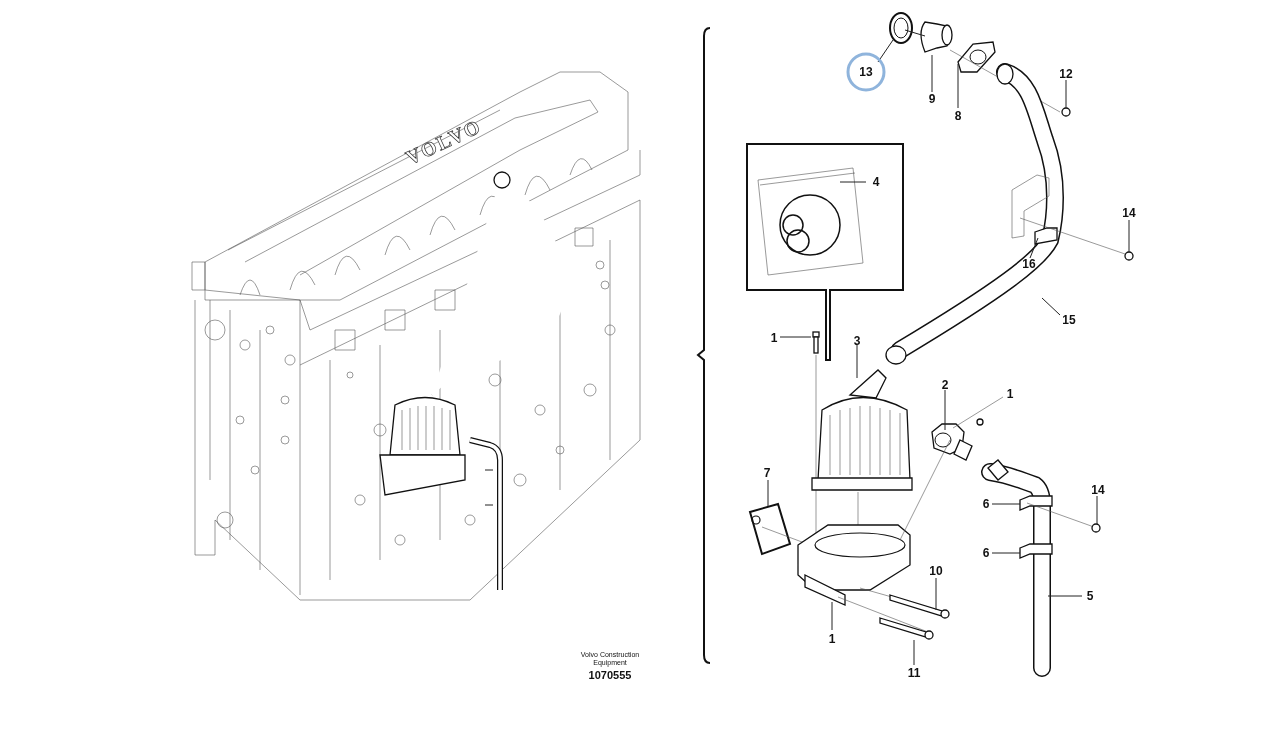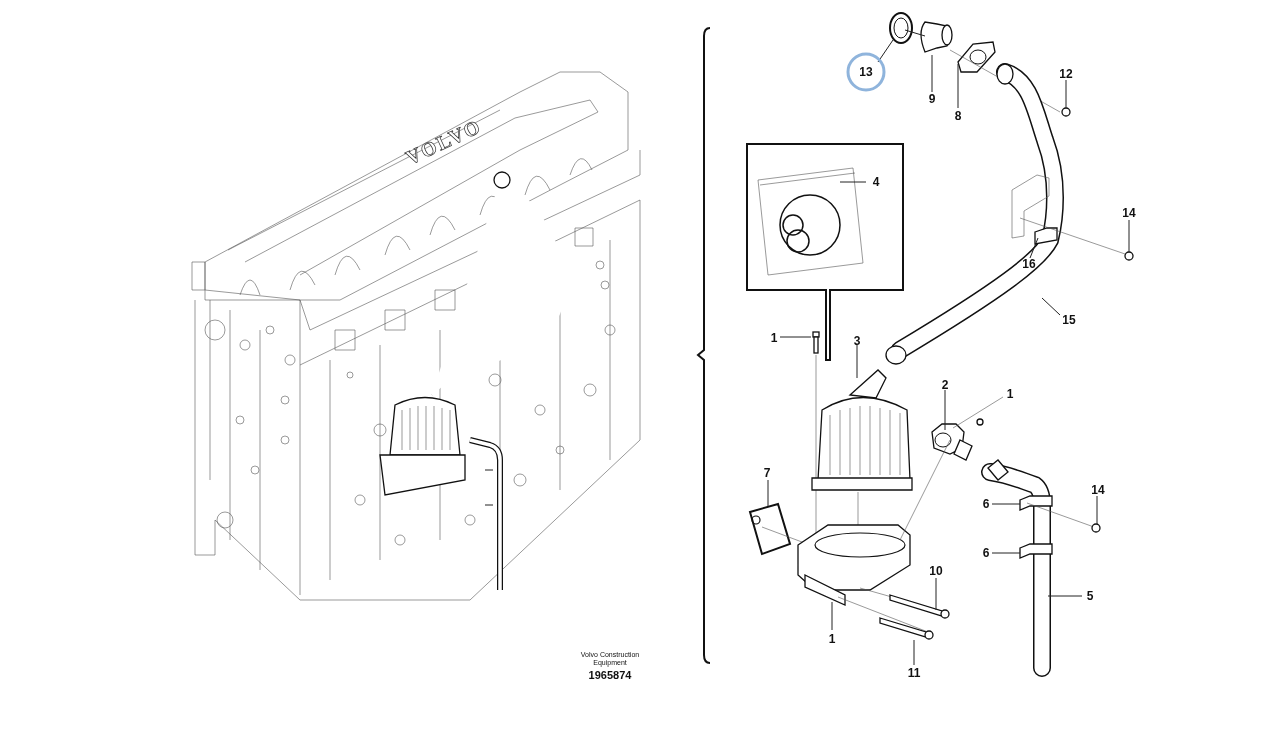--- a/index.html
+++ b/index.html
@@ -235,14 +235,14 @@
     <text class="lbl" x="936" y="575" text-anchor="middle">10</text>
     <text class="lbl" x="1090" y="600" text-anchor="middle">5</text>
     <text class="lbl" x="832" y="643" text-anchor="middle">1</text>
     <text class="lbl" x="914" y="677" text-anchor="middle">11</text>
   </g>
 </svg>
 
 <div class="caption">
   <span class="c1">Volvo Construction</span>
   <span class="c1">Equipment</span>
-  <span class="c2">1965874</span>
+  <span class="c2">1070555</span>
 </div>
 
 </body></html>

